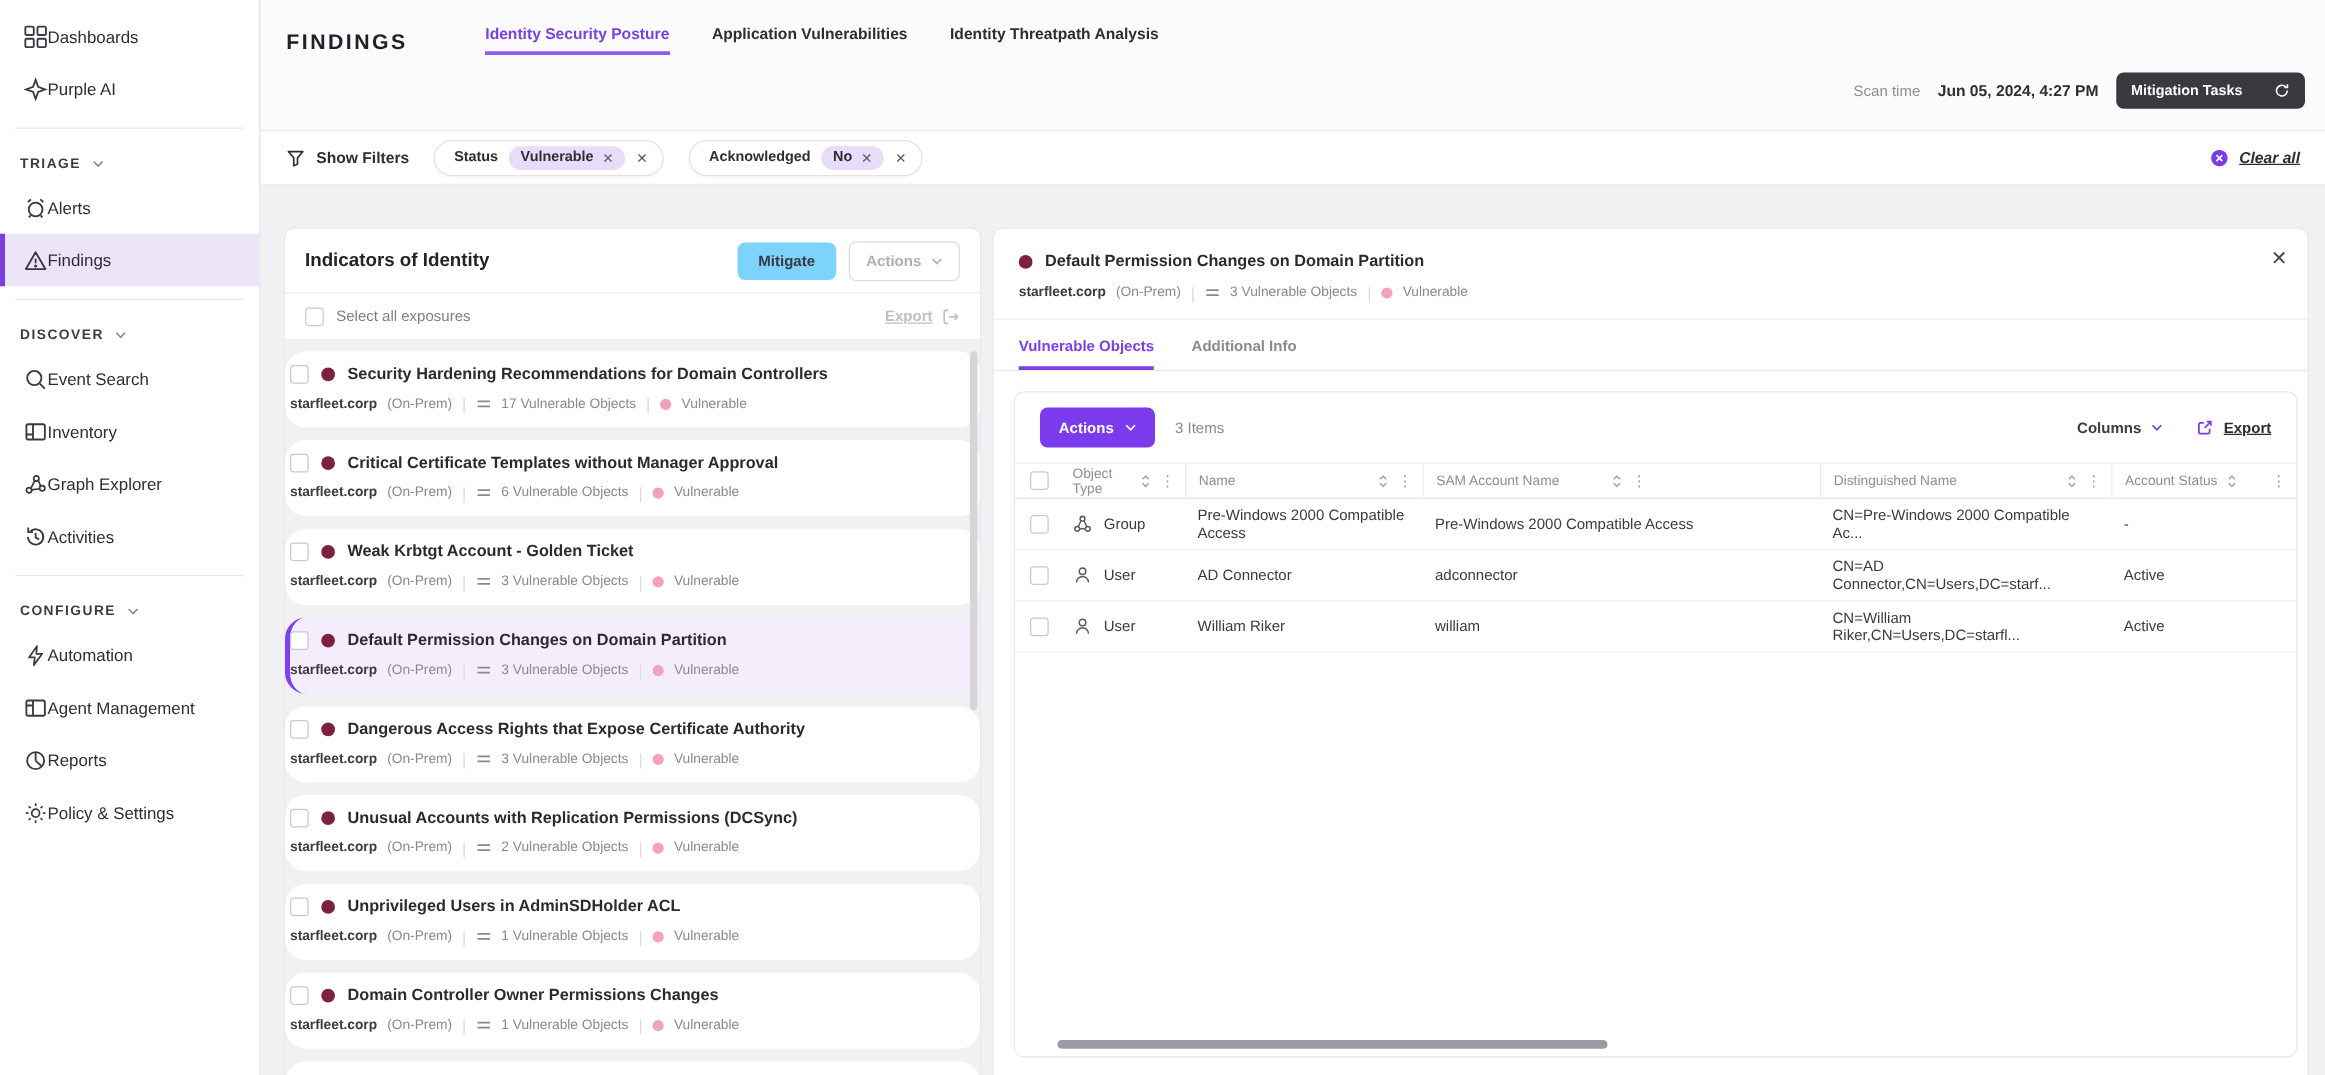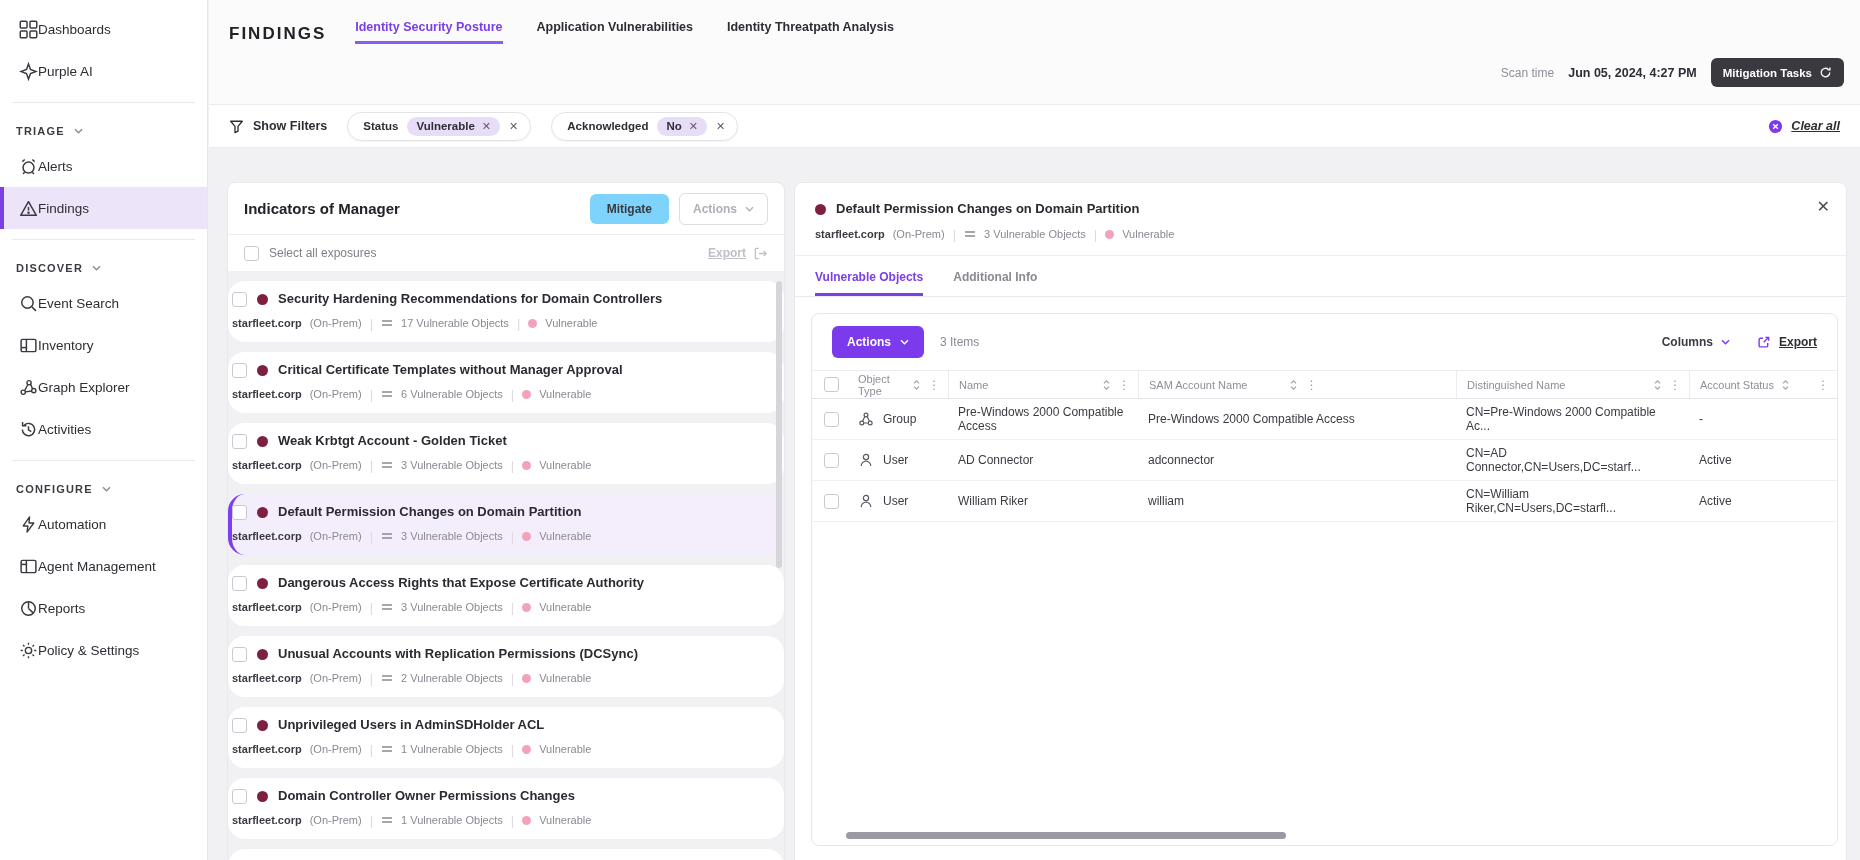--- a/index.html
+++ b/index.html
@@ -20,29 +20,29 @@
   .side-divider { height:1px; background:#e9e9ec; margin:10px 12px; }
   .side-section { display:flex; align-items:center; gap:9px; padding:12px 0 8px 16px;
     font-size:11px; font-weight:bold; letter-spacing:1.2px; color:#3c3b42; cursor:pointer; }
   .side-section .chev { color:#8a8992; }
 
   
   .main { position:absolute; left:209px; top:0; width:1651px; height:860px; }
   .top { background:#fbfbfc; height:104px; position:relative; }
   .title-row { display:flex; align-items:flex-end; padding:20px 0 0 20px; }
   .app-title { font-size:17px; font-weight:bold; letter-spacing:2px; color:#222127; }
-  .tabs { display:flex; gap:34px; margin-left:29px; }
+  .tabs { display:flex; gap:34px; margin-left:62px; }
   .tab { font-size:12.5px; font-weight:bold; color:#2e2d34; padding-bottom:7px;
     border-bottom:3px solid transparent; cursor:pointer; }
   .tab.active { color:#7b3fe4; border-bottom-color:#8a5cf5; }
   .scan-row { position:absolute; right:16px; top:58px; display:flex; align-items:center; gap:14px;margin-left:48px; }
   .scan-label { color:#8f8e97; font-size:12px; }
   .scan-value { color:#2e2d34; font-size:12.5px; font-weight:bold; }
   .dark-btn { background:#3a3940; color:#ffffff; font-size:11.5px; font-weight:bold;
-    padding:8px 12px; border-radius:6px; display:flex; align-items:center; gap:7px; cursor:pointer;text-align:center; }
+    padding:8px 12px; border-radius:6px; display:flex; align-items:center; gap:25px; cursor:pointer;text-align:center; }
 
   
   .filterbar { background:#ffffff; border-top:1px solid #ececef; border-bottom:1px solid #ececef;
     height:44px; display:flex; align-items:center; padding:0 20px; gap:20px; }
   .show-filters { display:flex; align-items:center; gap:9px; font-size:12.5px; font-weight:bold; color:#2e2d34; cursor:pointer; }
   .pill { display:flex; align-items:center; gap:9px; border:1px solid #e3e3e7; border-radius:16px;
     background:#fff; padding:4px 12px 4px 15px; font-size:11.5px; font-weight:bold; color:#2e2d34;
     box-shadow:0 1px 2px rgba(0,0,0,0.04); cursor:default; }
   .chip { background:#e8ddf8; border-radius:12px; padding:3px 9px; display:flex; align-items:center; gap:7px; font-weight:bold; }
   .x { color:#5f5e67; font-size:11px; font-weight:normal; cursor:pointer; }
@@ -334,21 +334,21 @@
           </svg>
         </span>
       <span>Clear all</span>
     </div>
   </div>
 
   <div class="content">
 
     <div class="card exp-card">
       <div class="exp-head">
-        <div class="exp-title">Indicators of Manager</div>
+        <div class="exp-title">Indicators of Identity</div>
         <div class="btn-gray">Mitigate</div>
         <div class="btn-outline">
           <span>Actions</span>
           <span>
             <svg viewBox="0 0 9 6" width="9" height="6" fill="none" stroke="#b0afb8" stroke-width="1.3">
                 <path d="M1 1.2 L4.5 4.8 L8 1.2"></path>
               </svg>
             </span>
         </div>
       </div>

